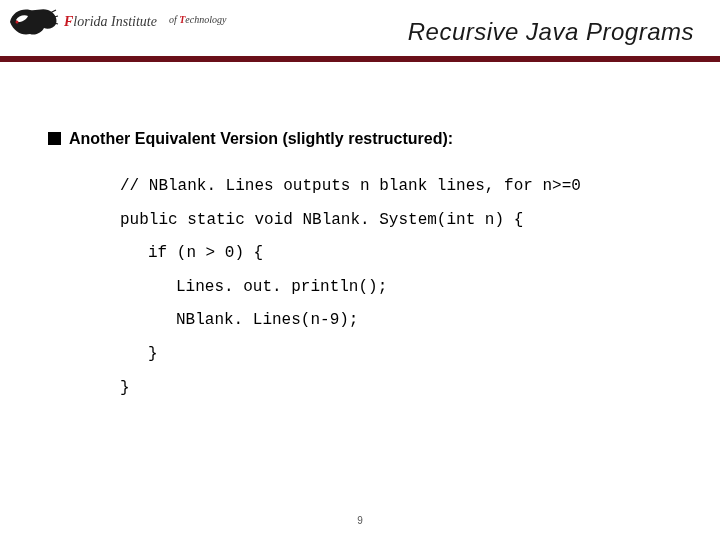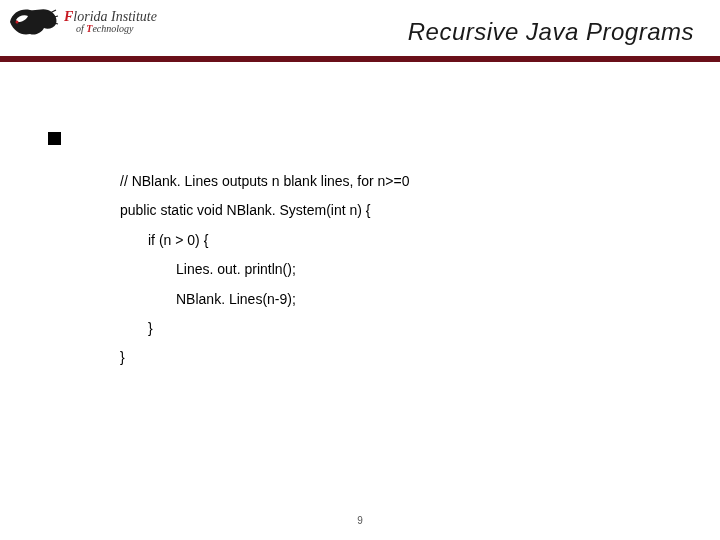--- a/index.html
+++ b/index.html
@@ -24,21 +24,21 @@
     display: flex;
     align-items: center;
   }
   .panther {
     width: 52px;
     height: 36px;
     margin-right: 4px;
   }
   .fit-text {
     display: flex;
-    flex-direction: column;
+    flex-direction: row;
     font-family: Georgia, 'Times New Roman', serif;
     font-style: italic;
     line-height: 1.0;
   }
   .fit-line1 {
     font-size: 14px;
   }
   .fit-line2 {
     font-size: 10px;
     margin-left: 12px;
@@ -82,22 +82,22 @@
     flex-shrink: 0;
   }
   .bullet-text {
     font-size: 16px;
     color: #000;
     font-weight: bold;
   }
   .code-block {
     margin-top: 22px;
     margin-left: 72px;
-    font-family: Liberation Sans, sans-serif;
-    font-size: 14px;
+    font-family: Liberation Mono, monospace;
+    font-size: 16px;
     color: #000;
     line-height: 2.1;
   }
   .ind1 { padding-left: 28px; }
   .ind2 { padding-left: 56px; }
   .page-num {
     position: absolute;
     bottom: 14px;
     left: 0;
     right: 0;
@@ -127,20 +127,21 @@
       </div>
     </div>
   </div>
   <div class="slide-title">Recursive Java Programs</div>
   <div class="hr-bar"></div>
 </div>
 
 <div class="content">
   <div class="bullet-row">
     <div class="bullet-square"></div>
+    <div class="bullet-text">Another Equivalent Version (slightly restructured):</div>
   </div>
   <div class="code-block">
     <div>// NBlank. Lines outputs n blank lines, for n&gt;=0</div>
     <div>public static void NBlank. System(int n) {</div>
     <div class="ind1">if (n &gt; 0) {</div>
     <div class="ind2">Lines. out. println();</div>
     <div class="ind2">NBlank. Lines(n-9);</div>
     <div class="ind1">}</div>
     <div>}</div>
   </div>

